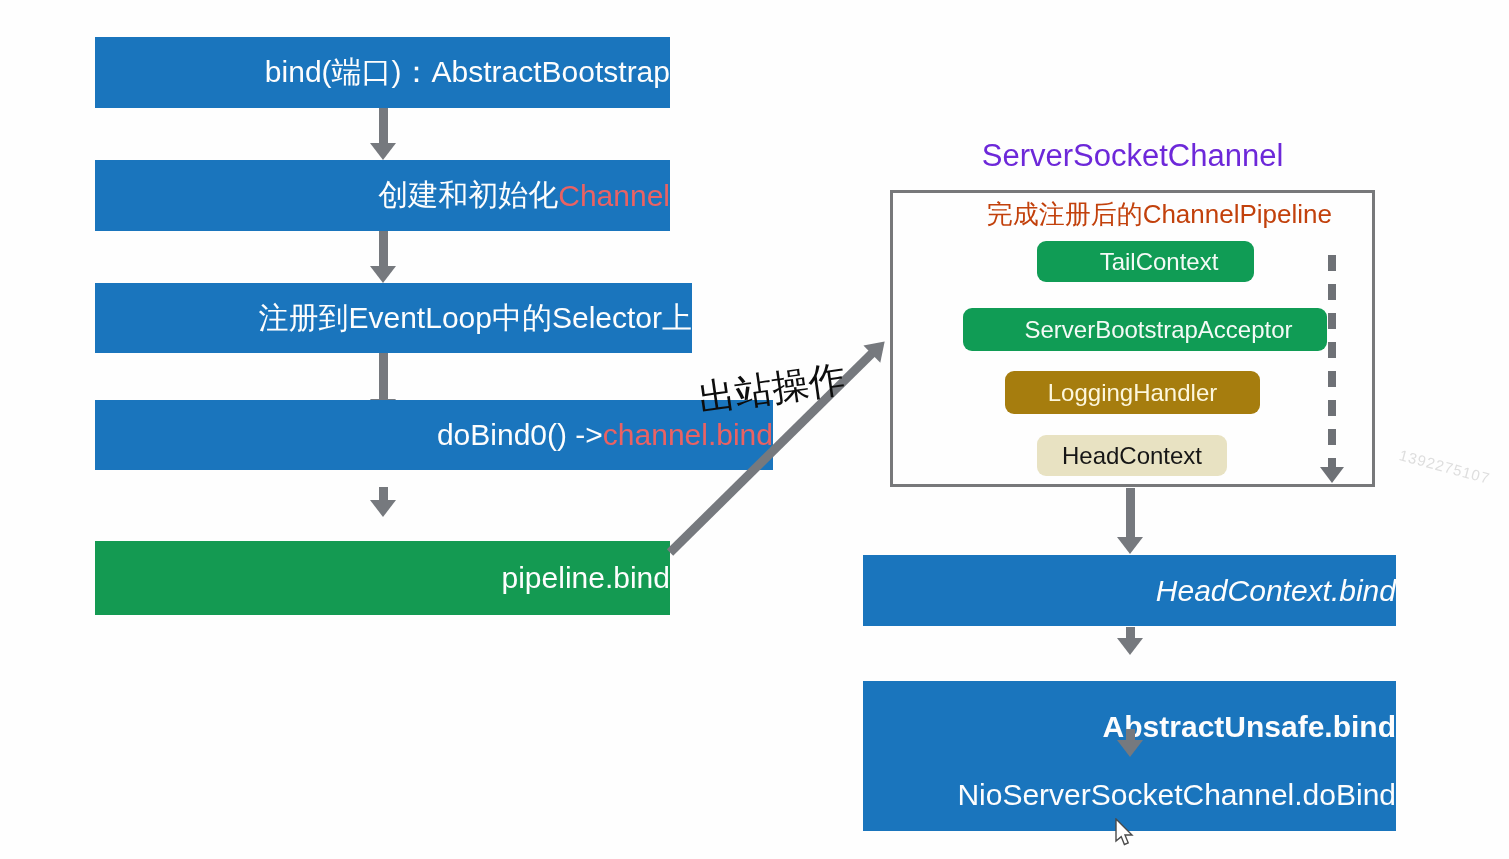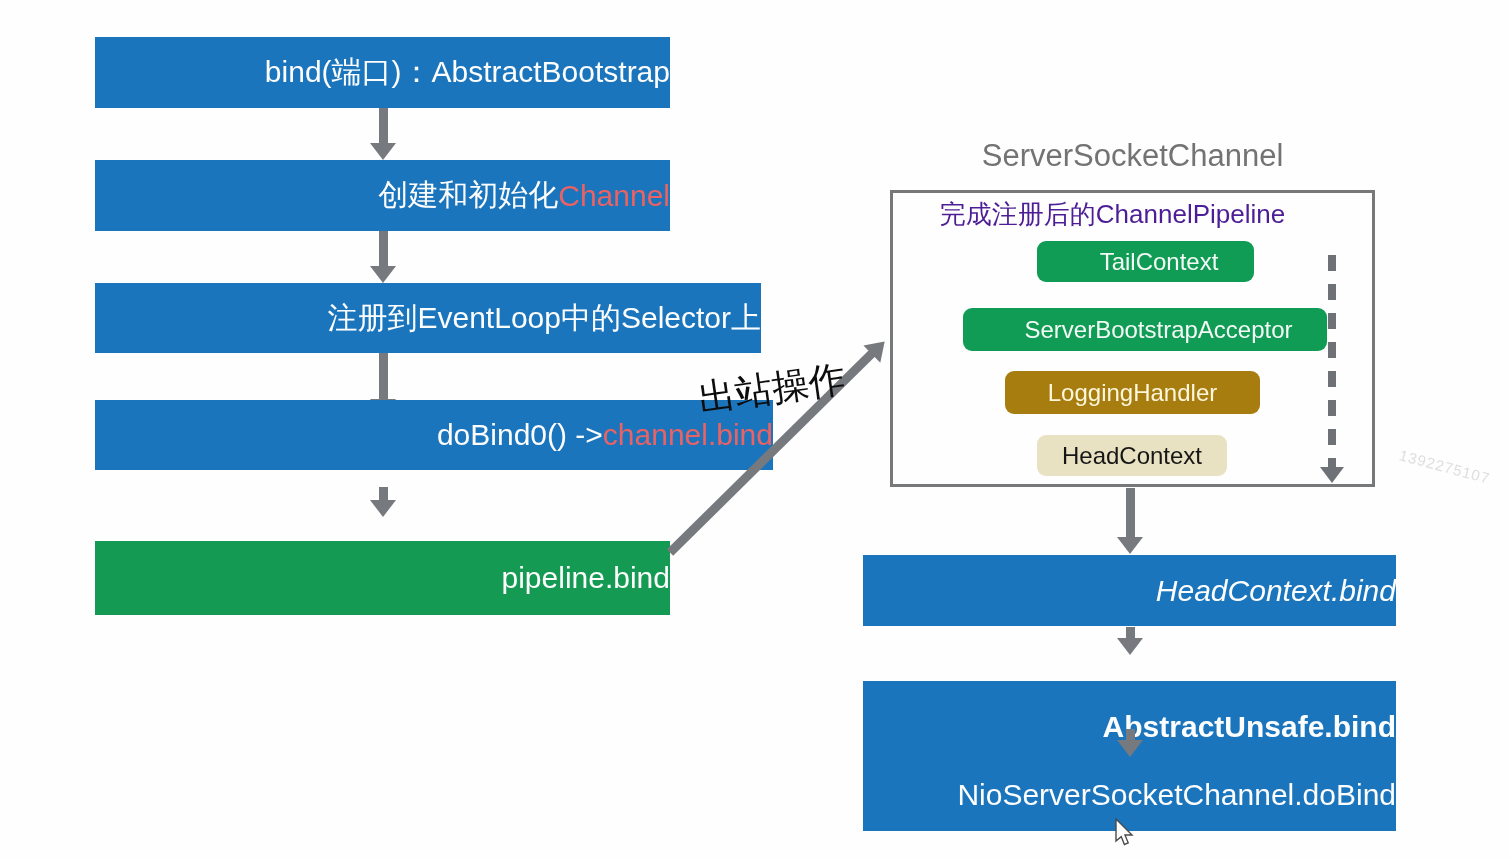--- a/index.html
+++ b/index.html
@@ -52,22 +52,22 @@
   
   #panel{
     position:absolute;
     left:890px;top:190px;width:485px;height:297px;
     border:3px solid #77787a;
     background:#fefefe;
     box-sizing:border-box;
   }
   #panel-subtitle{
     position:absolute;left:0;right:40px;top:4px;
-    text-align:center;
-    font-size:26px;color:#4c1d95;
+    text-align:right;
+    font-size:26px;color:#c2410c;
   }
   .handler{
     position:absolute;
     display:flex;align-items:center;justify-content:center;
     border-radius:9px;
     font-size:24px;
     white-space:nowrap;
   }
   .h-green{background:#109c55;color:#f4faf6;padding-left:27px;}
   .h-gold{background:#a67d0e;color:#fdf7dd;}
@@ -88,40 +88,40 @@
   }
   .arrow-dashed .head{
     width:0;height:0;
     border-left:12px solid transparent;
     border-right:12px solid transparent;
     border-top:16px solid #6e7176;
   }
   #sschannel-title{
     position:absolute;left:890px;top:138px;width:485px;
     text-align:center;
-    font-size:31px;color:#737373;
+    font-size:31px;color:#6d28d9;
   }
   #edge-label{
     position:absolute;left:698px;top:364px;
     font-size:37px;color:#0d0d0d;
     transform:rotate(-8deg);
     white-space:nowrap;
   }
   #watermark{
     position:absolute;left:1398px;top:458px;
     font-size:15px;color:#dedede;
     transform:rotate(15deg);
     letter-spacing:1px;
     white-space:nowrap;
   }
   #cursor{position:absolute;left:1114px;top:818px;}
   
   #lbox1{left:95px;top:37px;width:575px;height:71px;}
   #lbox2{left:95px;top:160px;width:575px;height:71px;}
-  #lbox3{left:95px;top:283px;width:666px;height:70px;}
+  #lbox3{left:95px;top:283px;width:575px;height:70px;padding-left:22px;}
   #lbox4{left:95px;top:400px;width:658px;height:70px;padding-left:20px;}
   #lbox5{left:95px;top:517px;width:575px;height:74px;}
   #larrow1{left:370px;top:108px;height:52px;}
   #larrow2{left:370px;top:231px;height:52px;}
   #larrow3{left:370px;top:353px;height:63px;}
   #larrow4{left:370px;top:487px;height:30px;}
   
   #rarrow1{left:1117px;top:488px;height:66px;}
   #rbox1{left:863px;top:555px;width:533px;height:71px;font-style:italic;}
   #rarrow2{left:1117px;top:627px;height:28px;}

